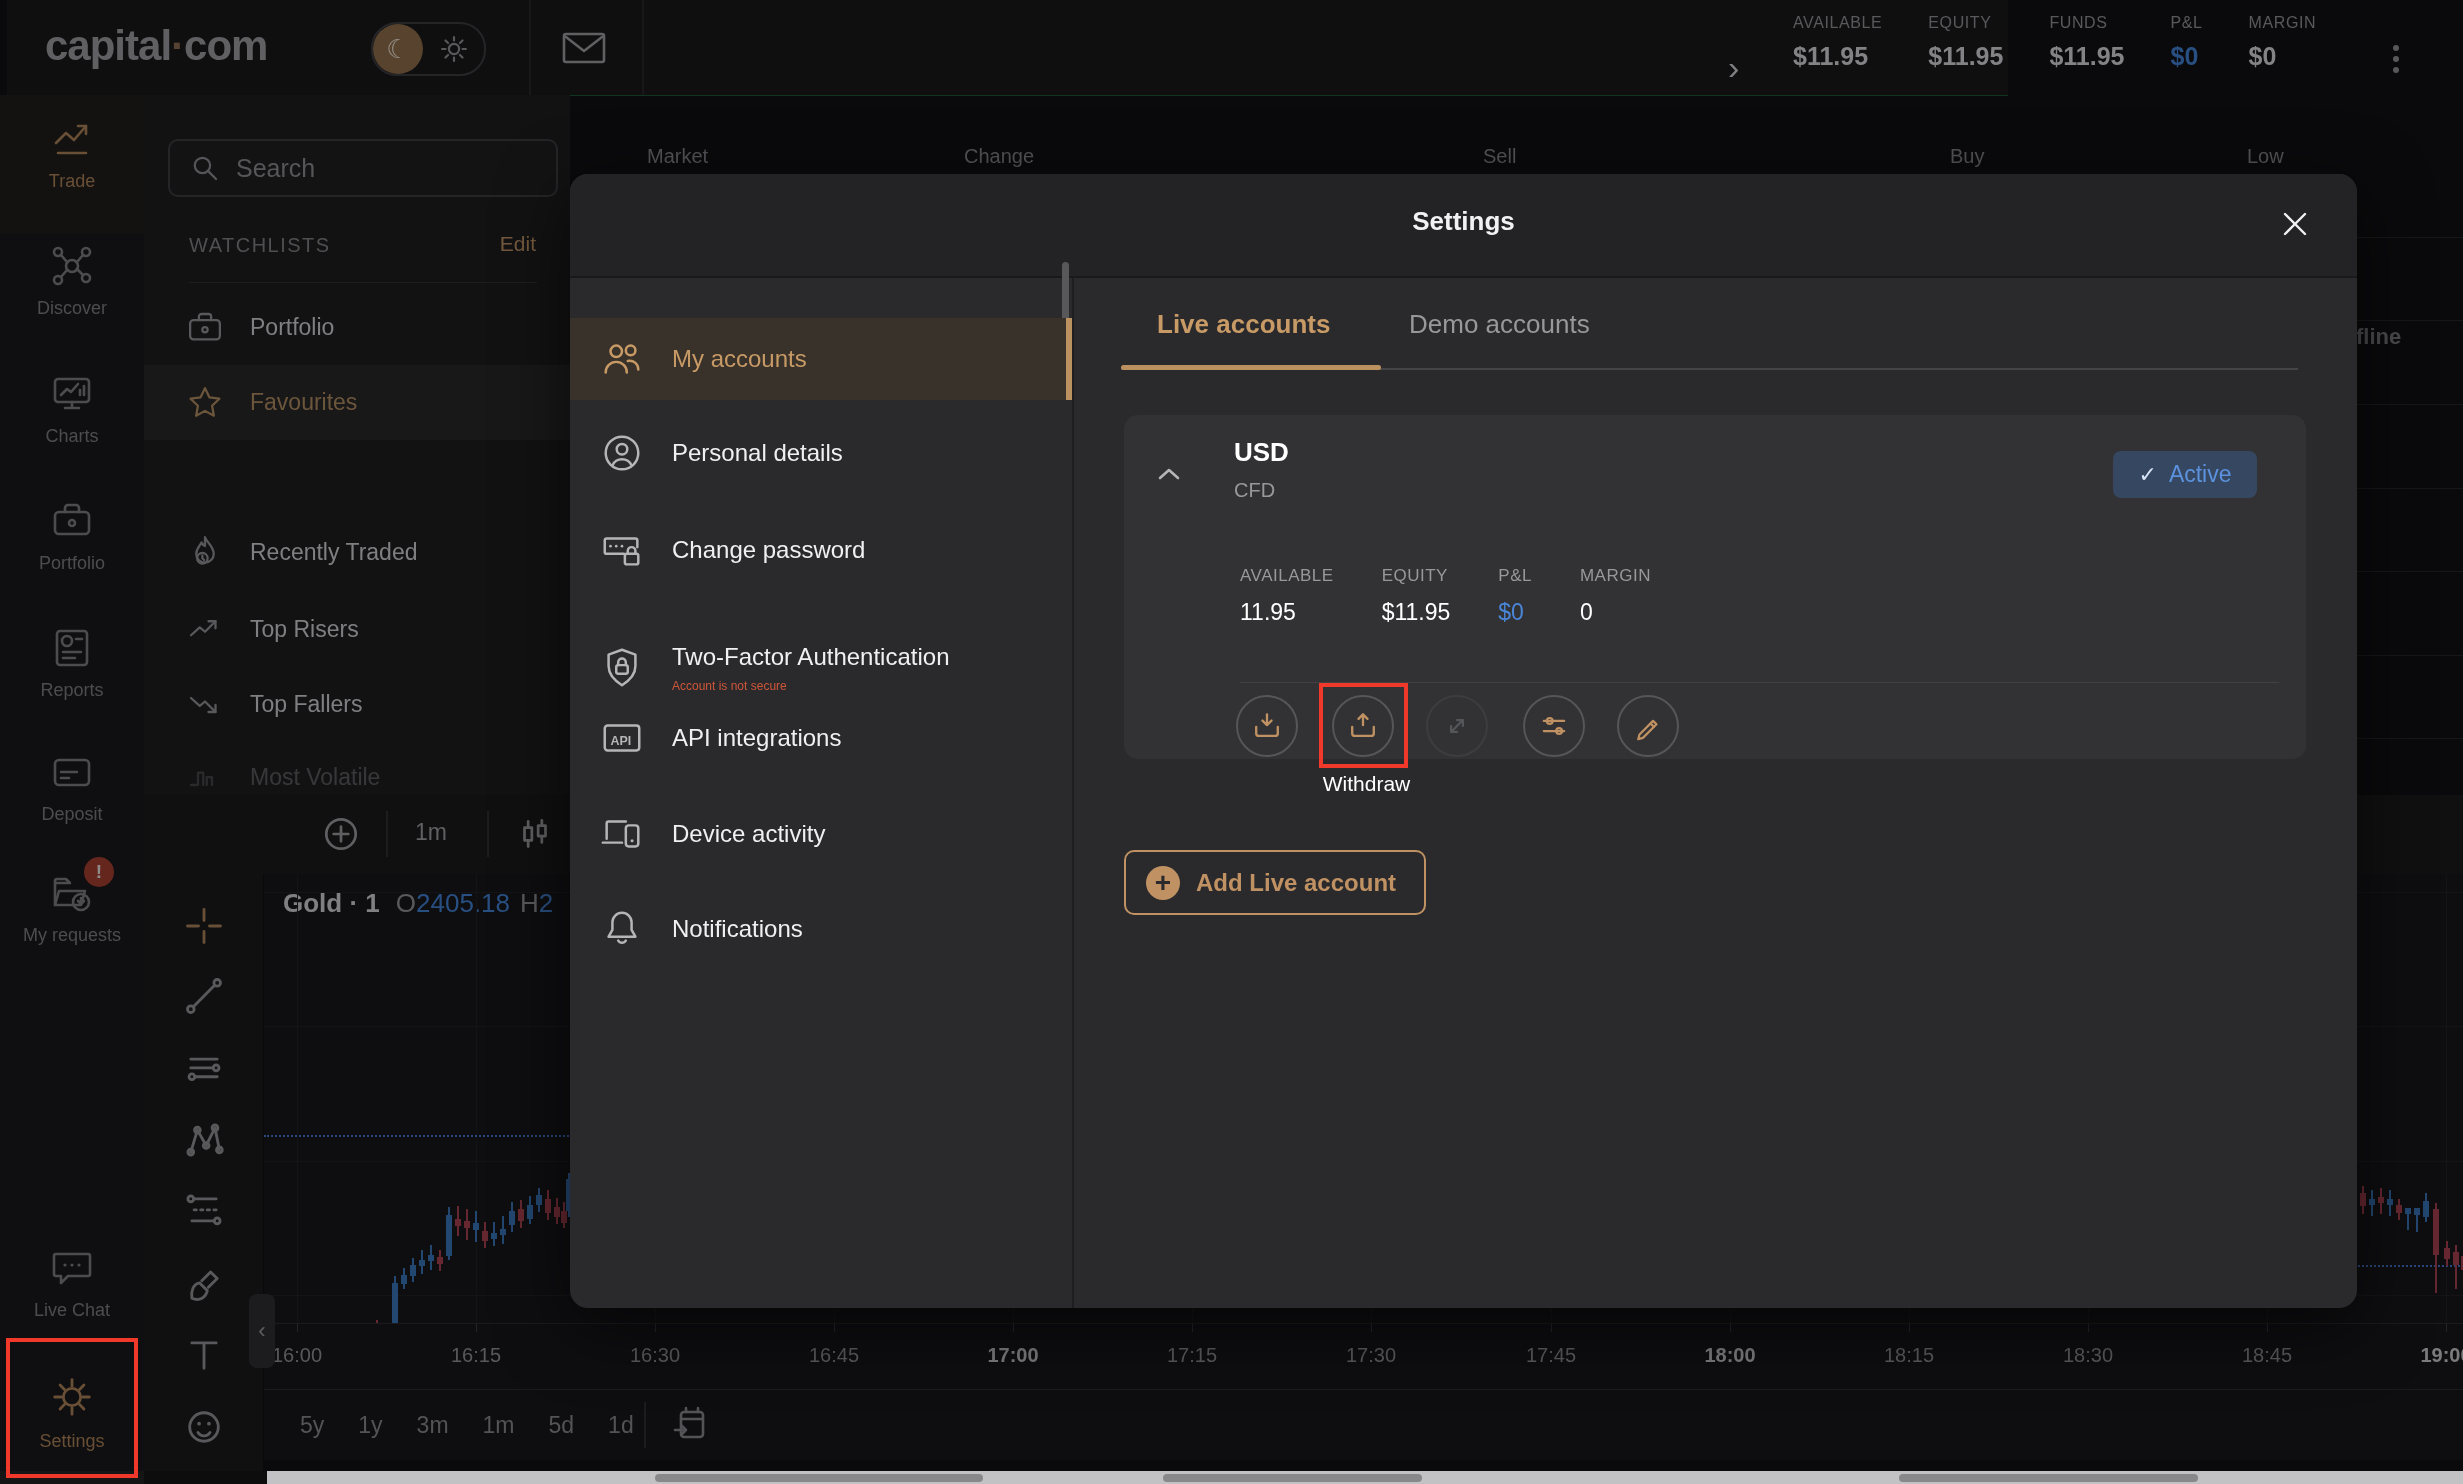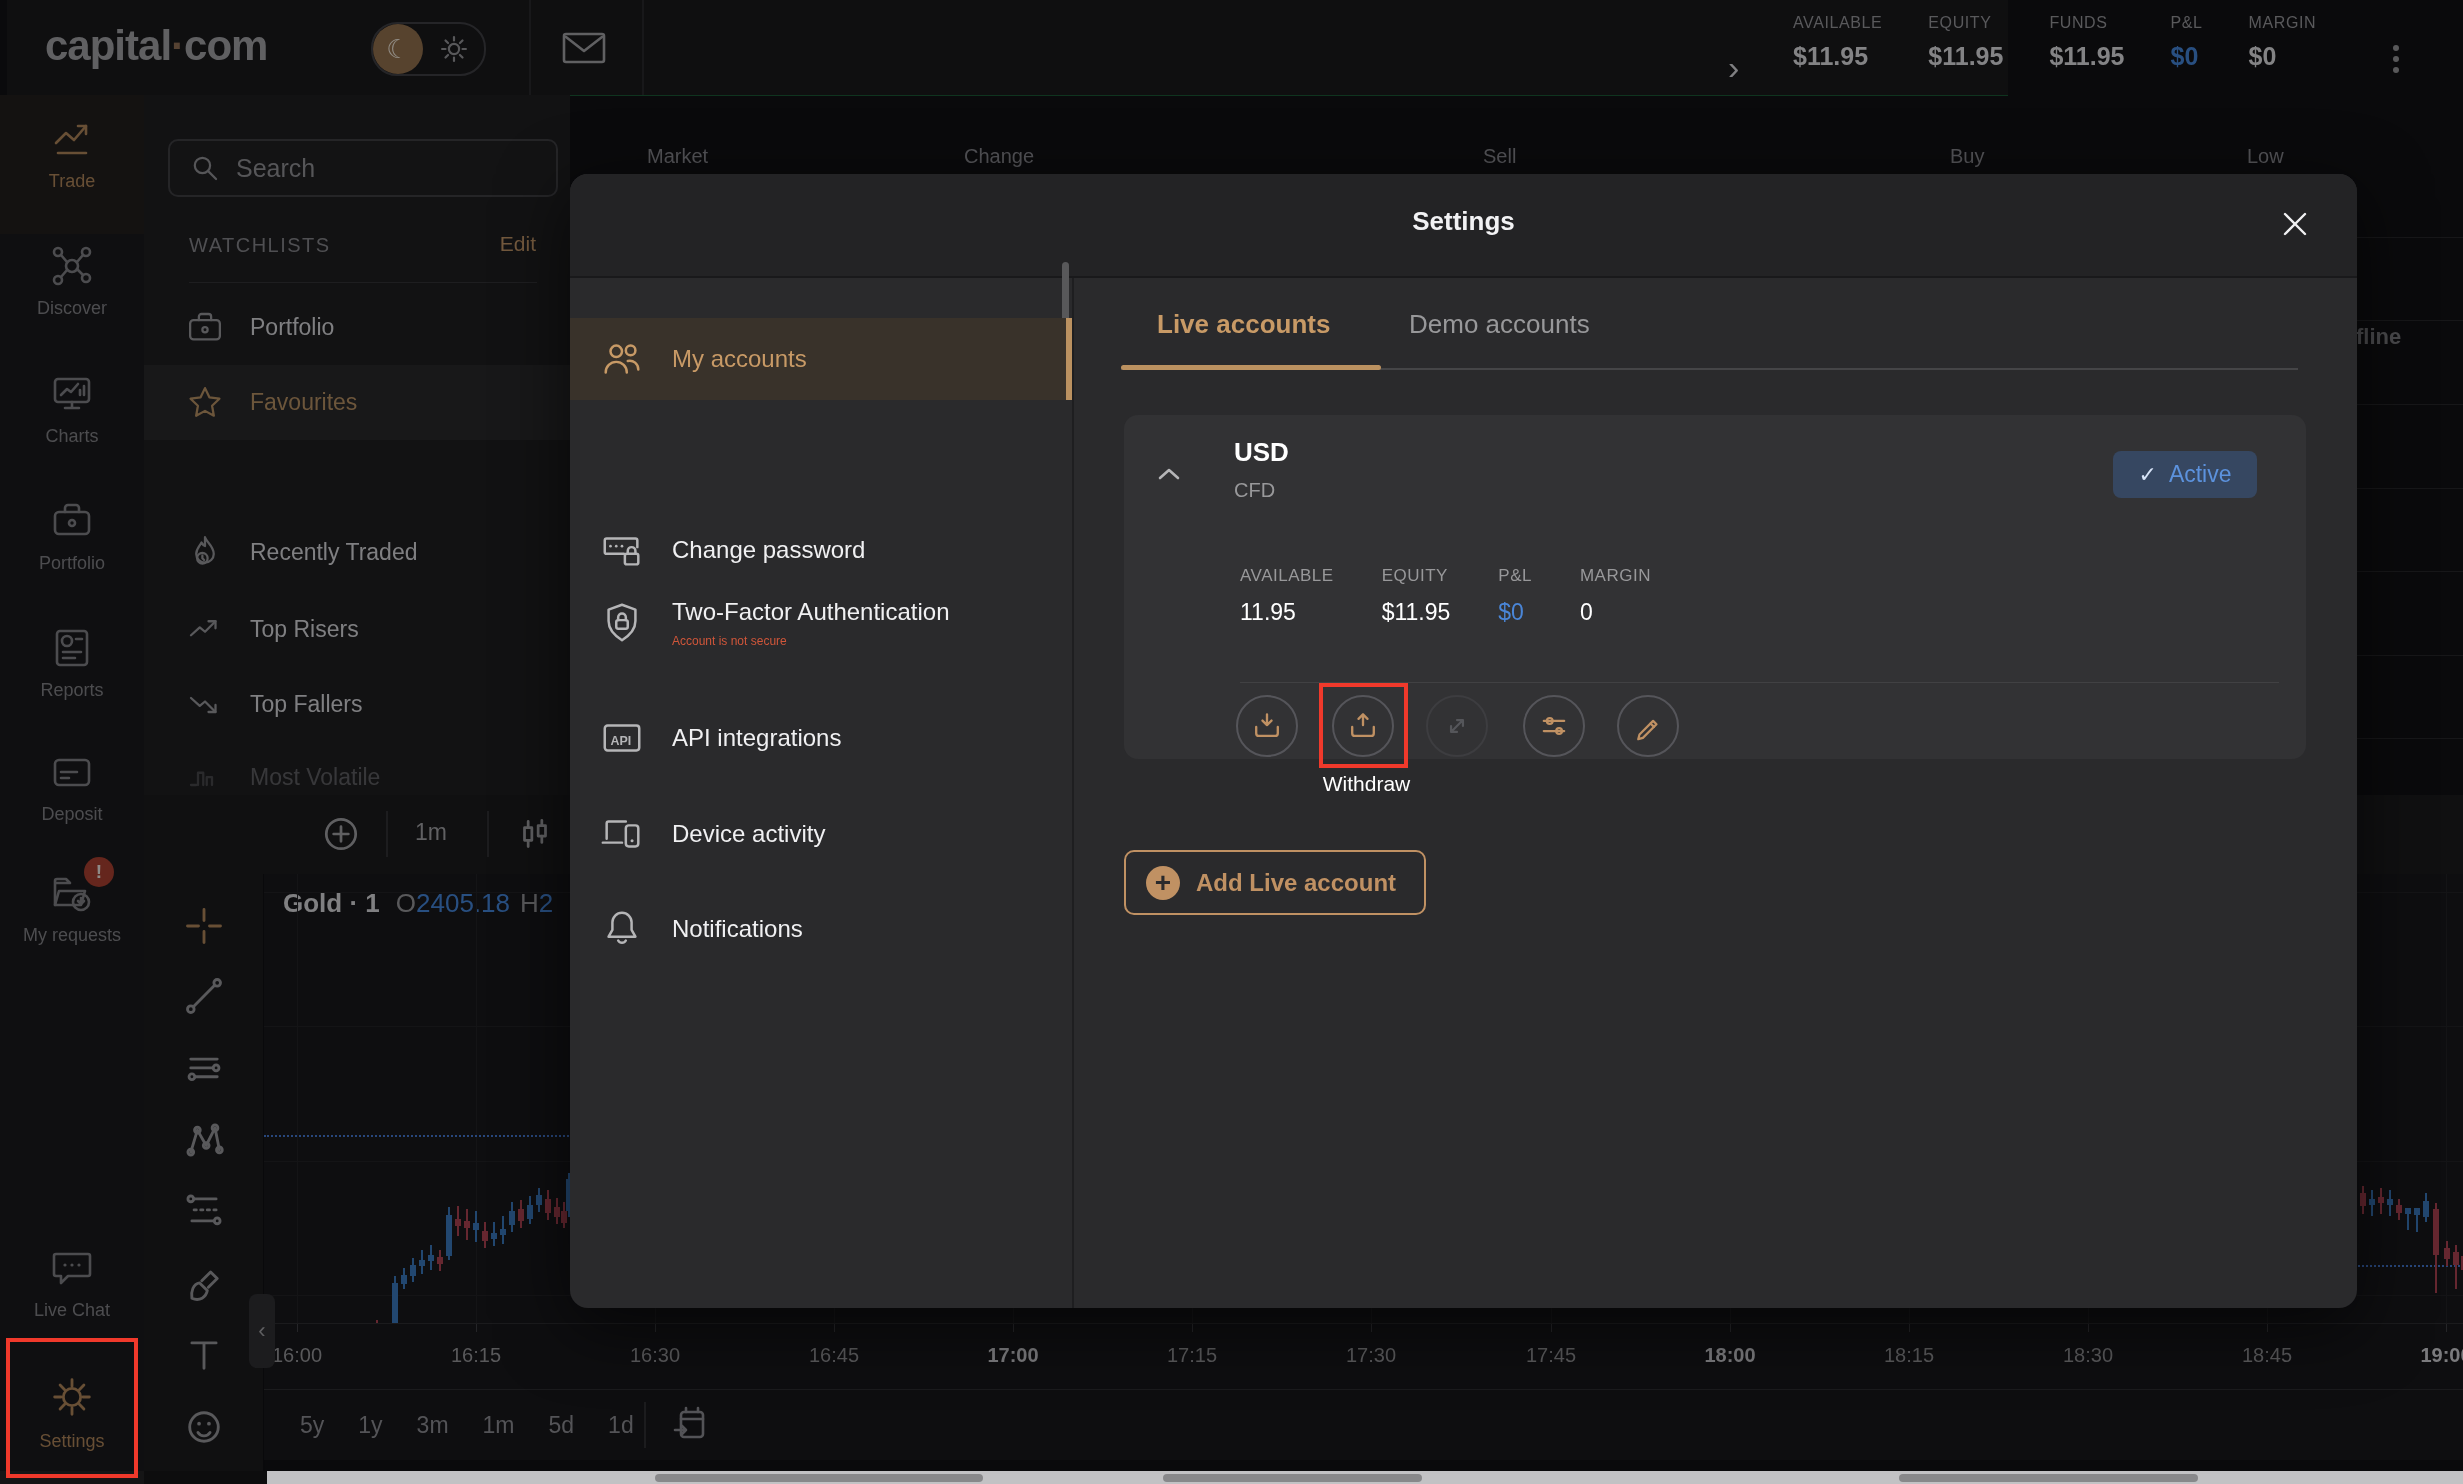--- a/index.html
+++ b/index.html
@@ -627,36 +627,48 @@
             <circle cx="18" cy="16" r="6"></circle>
             <path d="M7 38a11 11 0 0 1 22 0"></path>
             <circle cx="33" cy="15" r="5"></circle>
             <path d="M30 26a9 9 0 0 1 11 9"></path>
           </svg>
         </span>
       <span class="txt">
           <div class="lbl">My accounts</div>
         </span>
     </div>
+    <div class="nav-item" style="top:240px;height:78px;">
+      <span class="ic">
+          <svg width="46" height="46" viewBox="0 0 48 48">
+            <circle cx="24" cy="24" r="17"></circle>
+            <circle cx="24" cy="20" r="5.5"></circle>
+            <path d="M14 37a11 11 0 0 1 20 0"></path>
+          </svg>
+        </span>
+      <span class="txt">
+          <div class="lbl">Personal details</div>
+        </span>
+    </div>
     <div class="nav-item" style="top:337px;height:78px;">
       <span class="ic">
           <svg width="46" height="46" viewBox="0 0 48 48">
             <path d="M26 28H8a2 2 0 0 1-2-2V14a2 2 0 0 1 2-2h30a2 2 0 0 1 2 2v7"></path>
             <circle cx="12" cy="20" r="1.4" fill="currentColor" stroke="none"></circle>
             <circle cx="18" cy="20" r="1.4" fill="currentColor" stroke="none"></circle>
             <circle cx="24" cy="20" r="1.4" fill="currentColor" stroke="none"></circle>
             <rect x="27" y="28" width="14" height="11" rx="2"></rect>
             <path d="M30 28v-3a4 4 0 0 1 8 0v3"></path>
           </svg>
         </span>
       <span class="txt">
           <div class="lbl">Change password</div>
         </span>
     </div>
-    <div class="nav-item" style="top:400px;height:98px;align-items:center;">
+    <div class="nav-item" style="top:445px;height:98px;align-items:center;">
       <span class="ic">
           <svg width="46" height="46" viewBox="0 0 48 48">
             <path d="M24 5l14 5v12c0 9-6 15-14 20-8-5-14-11-14-20V10z"></path>
             <rect x="18" y="21" width="12" height="9" rx="2"></rect>
             <path d="M20 21v-3a4 4 0 0 1 8 0v3"></path>
           </svg>
         </span>
       <span class="txt">
         <div class="lbl">Two-Factor Authentication</div>
         <div class="sub">Account is not secure</div>

